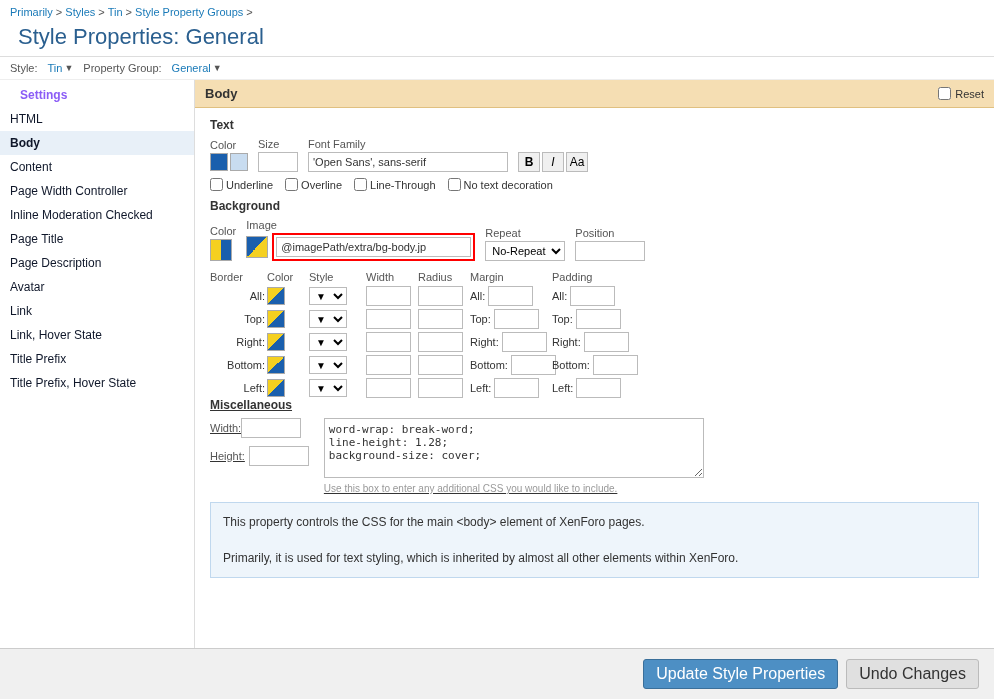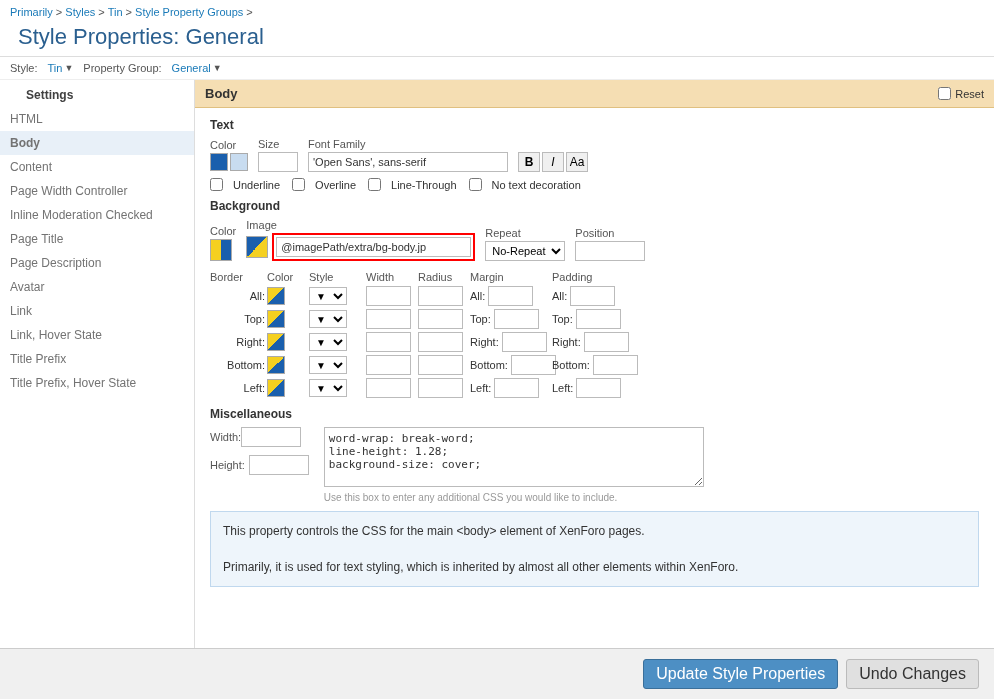--- a/index.html
+++ b/index.html
@@ -13,23 +13,23 @@
 
     .style-bar { display: flex; align-items: center; padding: 5px 10px; font-size: 11px; border-bottom: 1px solid #eee; gap: 10px; }
     .style-bar-label { color: #555; }
     .style-bar-value { color: #1a7ab8; display: flex; align-items: center; gap: 2px; }
     .dropdown-arrow { font-size: 9px; color: #555; }
 
     .main-layout { display: flex; height: calc(100vh - 100px); }
 
     
     .sidebar { width: 195px; border-right: 1px solid #ddd; padding: 0; flex-shrink: 0; }
-    .sidebar-section-title { font-weight: bold; padding: 8px 26px 5px; color: #404040; font-size: 12px; }
+    .sidebar-section-title { font-weight: bold; padding: 8px 20px 5px; color: #8b5cf6; font-size: 12px; }
     .sidebar-item { padding: 5px 10px; cursor: pointer; font-size: 12px; }
-    .sidebar-item a { color: #737373; text-decoration: none; }
+    .sidebar-item a { color: #0f172a; text-decoration: none; }
     .sidebar-item.active { background: #e8f0f8; }
     .sidebar-item.active a { font-weight: bold; }
 
     
     .main-content { flex: 1; overflow-y: auto; padding: 0; }
 
     
     .section-header {
       background: #f5deb3;
       padding: 6px 10px;
@@ -74,41 +74,41 @@
       border: 1px solid #bbb;
       background: #f0f0f0;
       cursor: pointer;
       font-size: 12px;
       display: flex; align-items: center; justify-content: center;
     }
     .text-btn.bold { font-weight: bold; }
     .text-btn.italic { font-style: italic; }
 
     .decoration-row { display: flex; align-items: center; gap: 12px; margin-bottom: 8px; font-size: 11px; }
-    .decoration-row label { display: flex; align-items: center; gap: 10px; }
+    .decoration-row label { display: flex; align-items: center; gap: 3px; }
     .bg-row { display: flex; align-items: flex-end; gap: 10px; }
     .image-field-wrapper {
       border: 2px solid red;
       padding: 2px;
       display: inline-block;
     }
     .image-field-wrapper input { width: 200px; }
 
     select {
       border: 1px solid #bbb;
       font-size: 11px;
       padding: 2px 2px;
       height: 20px;
       background: #fff;
     }
 
     .narrow-input { width: 45px; height: 18px; }
 
     
-    .misc-section { margin-top: 9px; }
+    .misc-section { margin-top: 0; text-decoration: underline; }
     .misc-row { display: flex; align-items: flex-start; gap: 15px; margin-bottom: 6px; }
     .misc-field-col { display: flex; flex-direction: column; gap: 4px; }
     .misc-label { font-size: 11px; color: #555; }
     .misc-input { width: 60px; height: 18px; }
     textarea {
       border: 1px solid #bbb;
       font-size: 11px;
       font-family: monospace;
       padding: 4px;
       resize: vertical;

